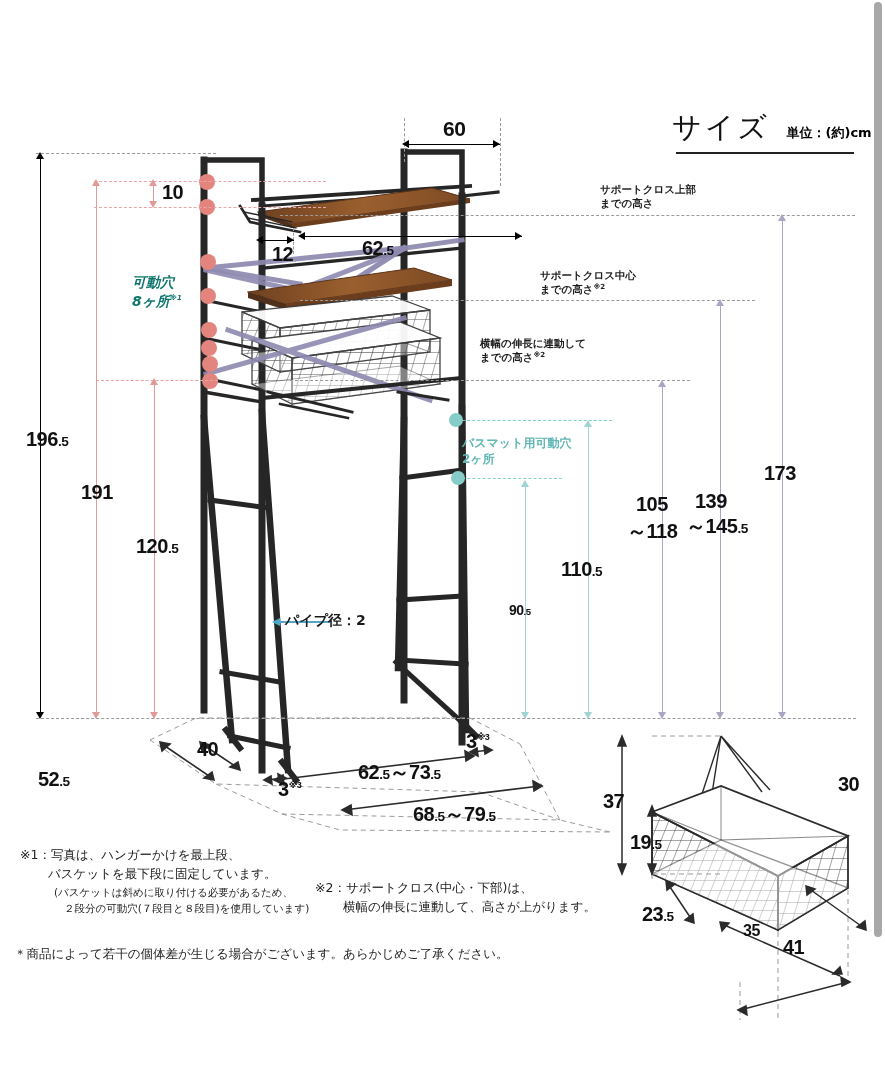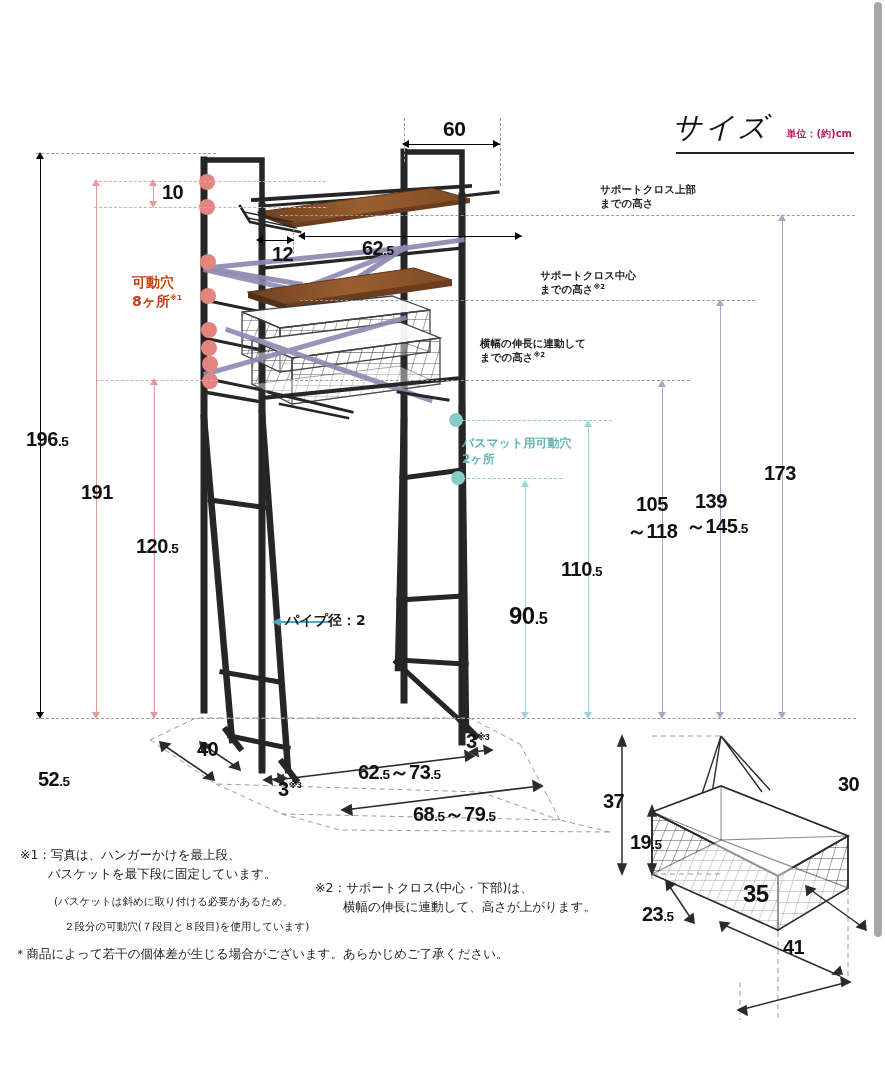--- a/index.html
+++ b/index.html
@@ -40,36 +40,36 @@
   .ar-rt{border-top:4px solid transparent;border-bottom:4px solid transparent;border-left:7px solid #000;}
   .ar-up.lavc{border-bottom-color:#a9a6c4;}
   .ar-dn.lavc{border-top-color:#a9a6c4;}
   .ar-up.redc{border-bottom-color:#e09a9a;}
   .ar-dn.redc{border-top-color:#e09a9a;}
   .ar-up.tealc{border-bottom-color:#9fd4d2;}
   .ar-dn.tealc{border-top-color:#9fd4d2;}
 
   
   .hdr{position:absolute;left:672px;top:108px;}
-  .hdr-title{font-size:29px;letter-spacing:3px;color:#111;font-weight:400;font-style:italic;}
-  .hdr-unit{font-size:10px;font-weight:bold;color:#be185d;margin-left:12px;}
+  .hdr-title{font-size:29px;letter-spacing:3px;color:#111;font-weight:400;}
+  .hdr-unit{font-size:13px;font-weight:bold;color:#000000;margin-left:12px;}
   .hdr-rule{position:absolute;left:676px;top:152px;width:178px;height:0;border-top:2px solid #222;}
 
   
   .lbl{position:absolute;font-size:10.5px;font-weight:bold;line-height:1.35;color:#1d1d1d;text-align:left;white-space:nowrap;}
   .lbl .sup{font-size:7px;vertical-align:super;}
-  .lbl-red{color:#c2410c;font-weight:bold;}
+  .lbl-red{color:#0f766e;font-weight:bold;font-style:italic;}
   .lbl-teal{color:#5fb6b3;font-weight:bold;}
 
   
   .rack{position:absolute;left:0;top:0;width:885px;height:1080px;}
 
   
   .notes{position:absolute;font-size:12.5px;line-height:1.55;color:#222;}
-  .notes .small{font-size:10.5px;margin-top:9px;}
+  .notes .small{font-size:10.5px;}
 </style>
 </head>
 <body>
 
 <div class="page">
 
   <div class="hdr">
     <span class="hdr-title jp">サイズ</span>
     <span class="hdr-unit jp">単位：(約)cm</span>
   </div>
@@ -303,21 +303,21 @@
   <div class="abs num" style="left:81px;top:481px;font-size:20px;">191</div>
 
   <div class="vline red" style="left:154px;top:382px;height:334px;"></div>
   <div class="ar ar-up redc" style="left:150px;top:378px;"></div>
   <div class="ar ar-dn redc" style="left:150px;top:712px;"></div>
   <div class="abs num" style="left:136px;top:535px;font-size:20px;">120<span class="s">.5</span></div>
 
   <div class="vline teal" style="left:525px;top:484px;height:232px;"></div>
   <div class="ar ar-up tealc" style="left:521px;top:480px;"></div>
   <div class="ar ar-dn tealc" style="left:521px;top:712px;"></div>
-  <div class="abs num" style="left:509px;top:602px;font-size:24px;">90<span class="s">.5</span></div>
+  <div class="abs num" style="left:509px;top:602px;font-size:14px;">90<span class="s">.5</span></div>
 
   <div class="vline teal" style="left:588px;top:424px;height:292px;"></div>
   <div class="ar ar-up tealc" style="left:584px;top:420px;"></div>
   <div class="ar ar-dn tealc" style="left:584px;top:712px;"></div>
   <div class="abs num" style="left:561px;top:558px;font-size:20px;">110<span class="s">.5</span></div>
 
   <div class="vline lav" style="left:662px;top:384px;height:332px;"></div>
   <div class="ar ar-up lavc" style="left:658px;top:380px;"></div>
   <div class="ar ar-dn lavc" style="left:658px;top:712px;"></div>
   <div class="abs num" style="left:636px;top:493px;font-size:20px;">105</div>
@@ -402,21 +402,21 @@
       <path d="M140 290 L248 262" fill="none"></path>
       <polygon points="138,290 146,286 147,295"></polygon>
       <polygon points="250,262 242,266 241,257"></polygon>
     </g>
   </svg>
 
   <div class="abs num" style="left:603px;top:790px;font-size:20px;">37</div>
   <div class="abs num" style="left:630px;top:831px;font-size:20px;">19<span class="s">.5</span></div>
   <div class="abs num" style="left:642px;top:903px;font-size:20px;">23<span class="s">.5</span></div>
   <div class="abs num" style="left:838px;top:773px;font-size:20px;">30</div>
-  <div class="abs num" style="left:743px;top:880px;font-size:24px;">35</div>
+  <div class="abs num" style="left:743px;top:922px;font-size:16px;">35</div>
   <div class="abs num" style="left:783px;top:936px;font-size:20px;">41</div>
 
   <div class="lbl jp lbl-red" style="left:132px;top:273px;text-align:left;font-size:14px;">
     <span>可動穴</span><br>
     <span>8ヶ所</span><span class="sup">※1</span>
   </div>
 
   <div class="lbl jp lbl-teal" style="left:462px;top:435px;text-align:left;font-size:12px;">
     <span>バスマット用可動穴</span><br>
     <span>2ヶ所</span>

